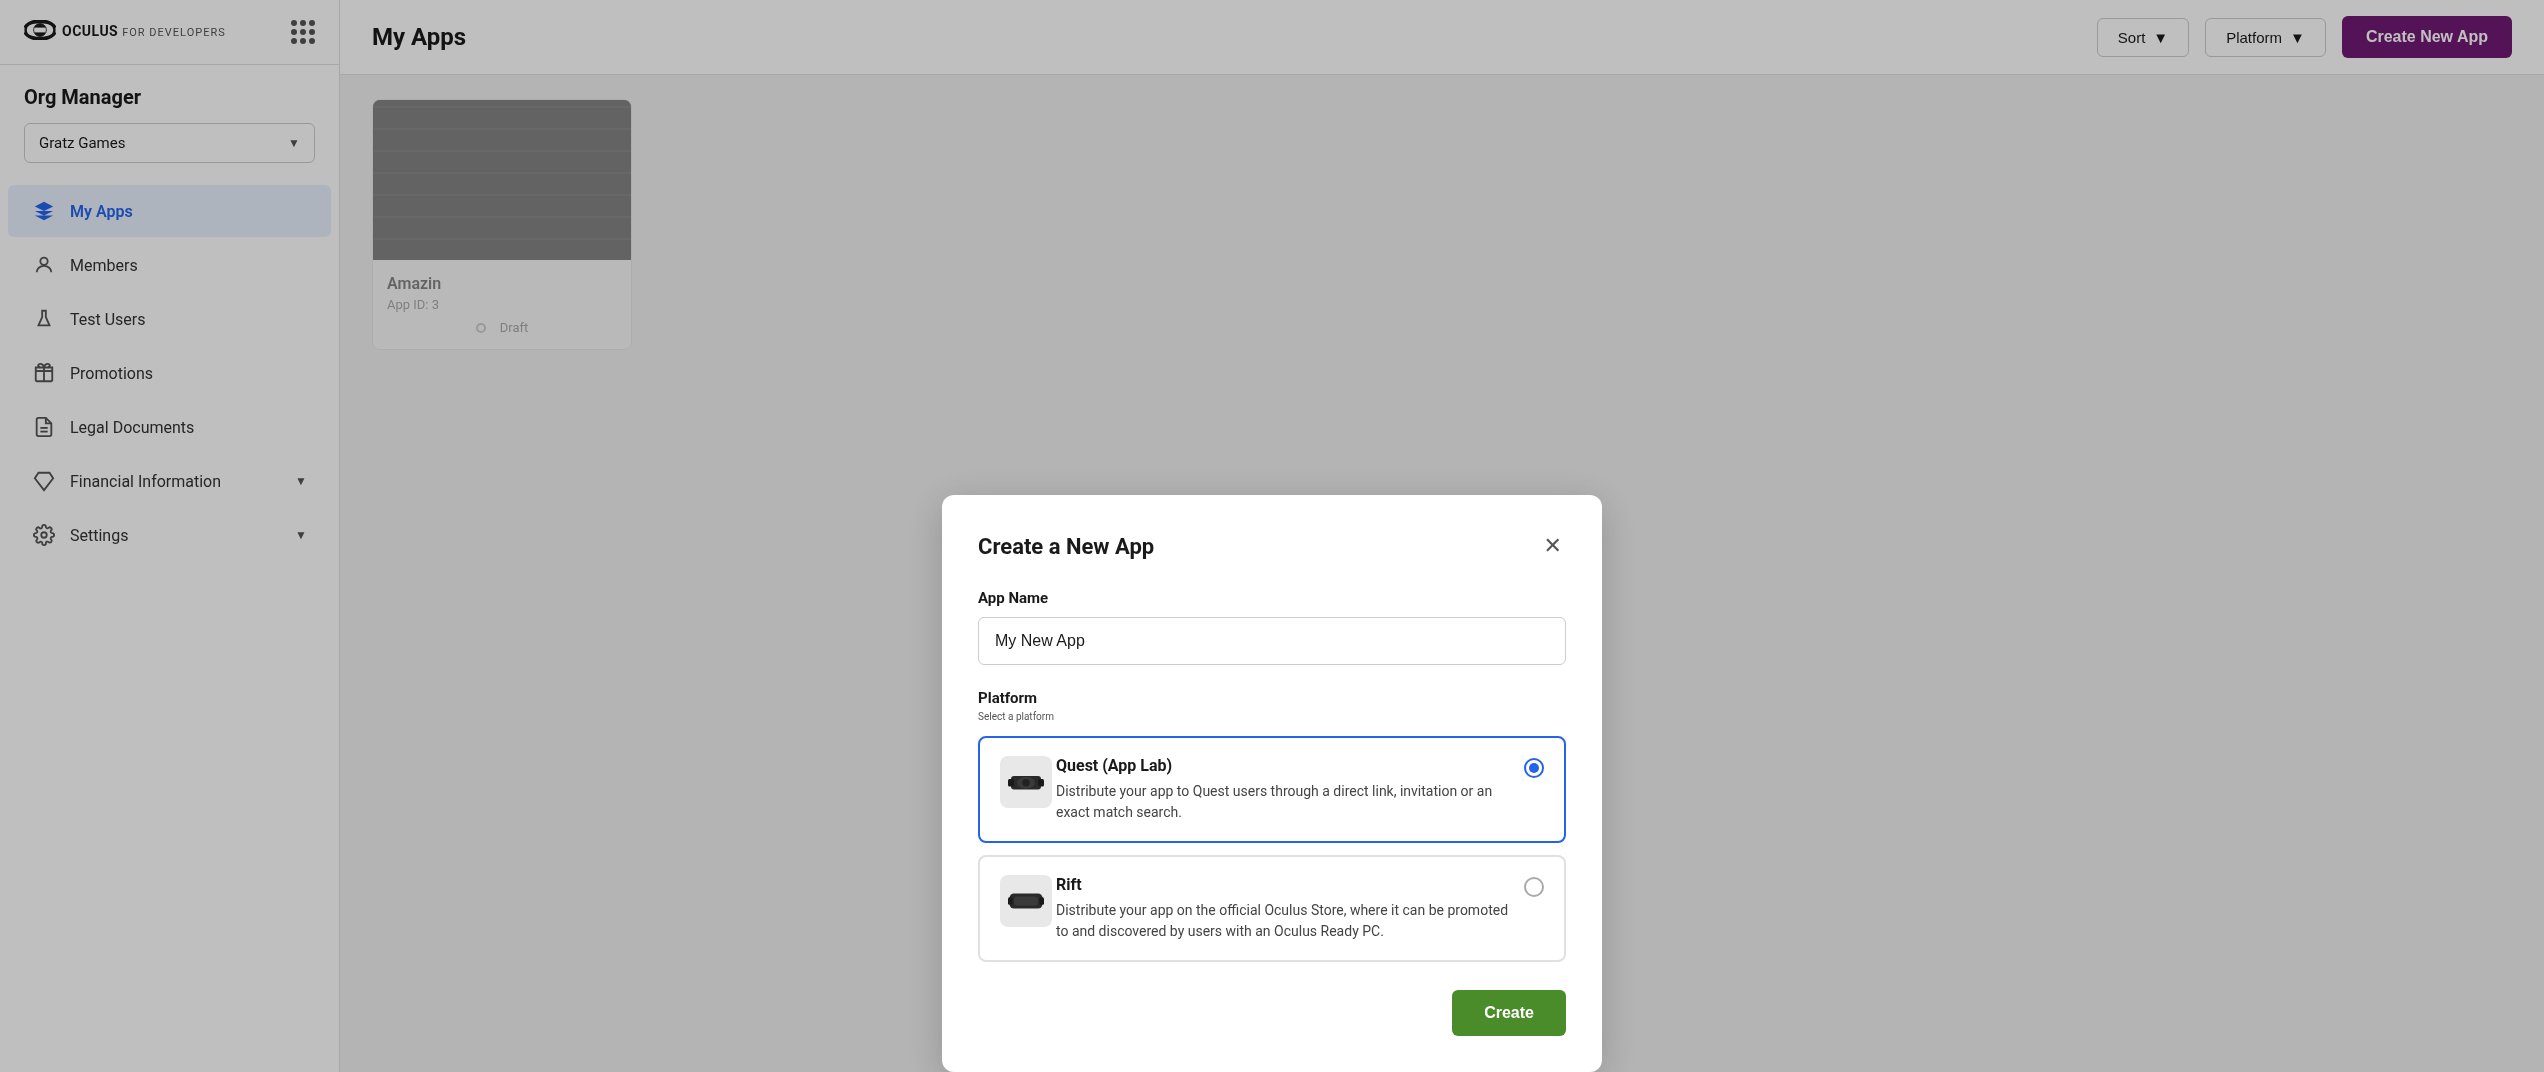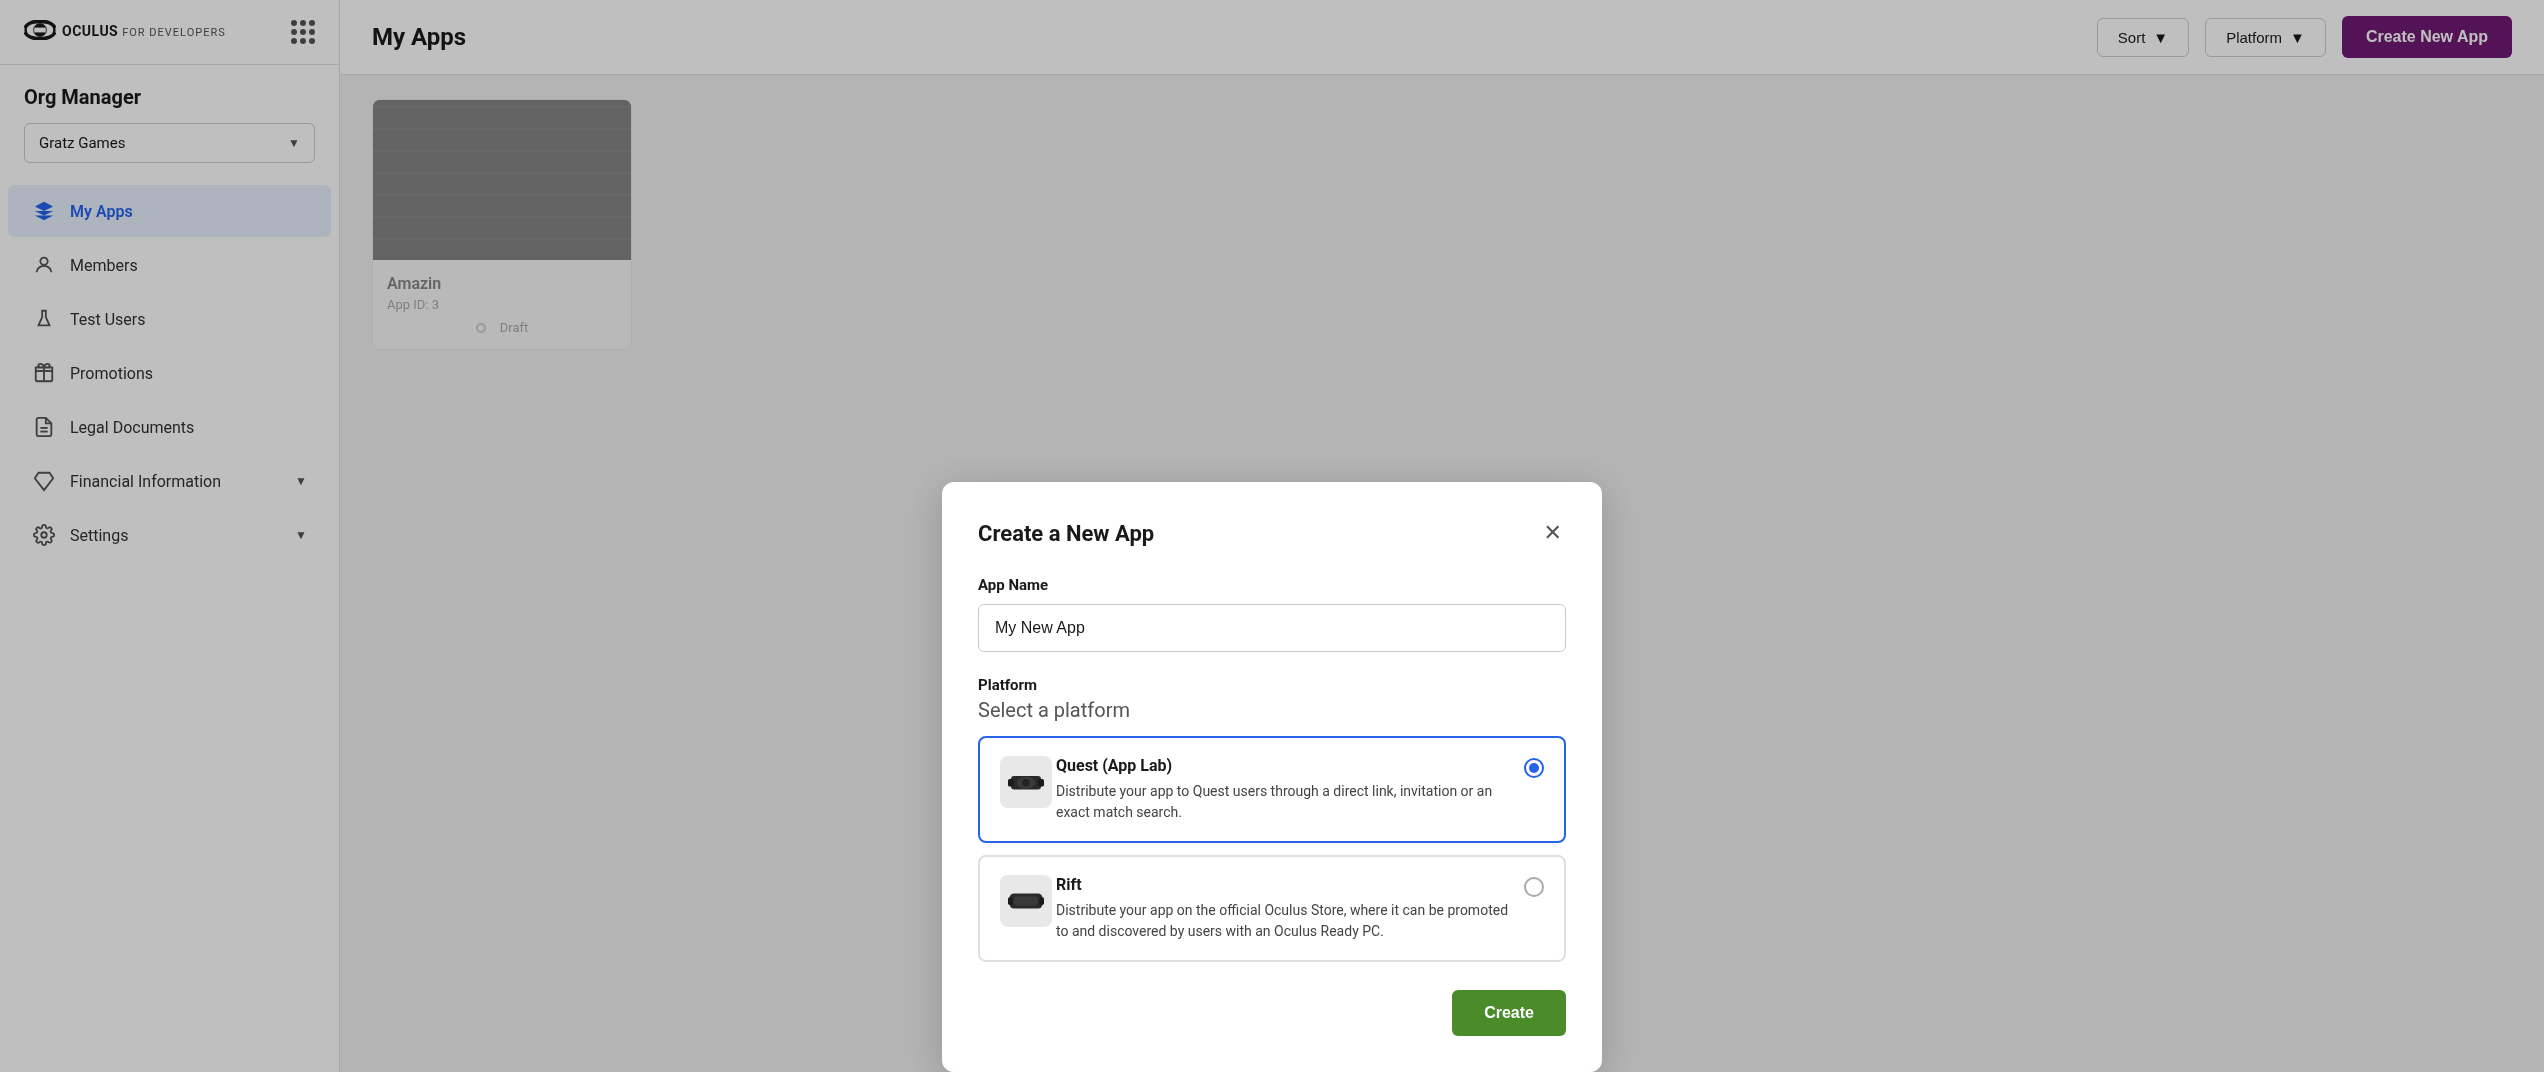--- a/index.html
+++ b/index.html
@@ -293,21 +293,21 @@
       outline: none;
     }
     .platform-label {
       font-size: 15px;
       font-weight: 700;
       color: #1a1a1a;
       margin-bottom: 4px;
       display: block;
     }
     .platform-hint {
-      font-size: 20px;
+      font-size: 10px;
       color: #555;
       margin-bottom: 14px;
     }
     .platform-option {
       display: flex;
       align-items: flex-start;
       gap: 4px;
       padding: 18px 20px;
       border: 2px solid #e0e0e0;
       border-radius: 8px;

